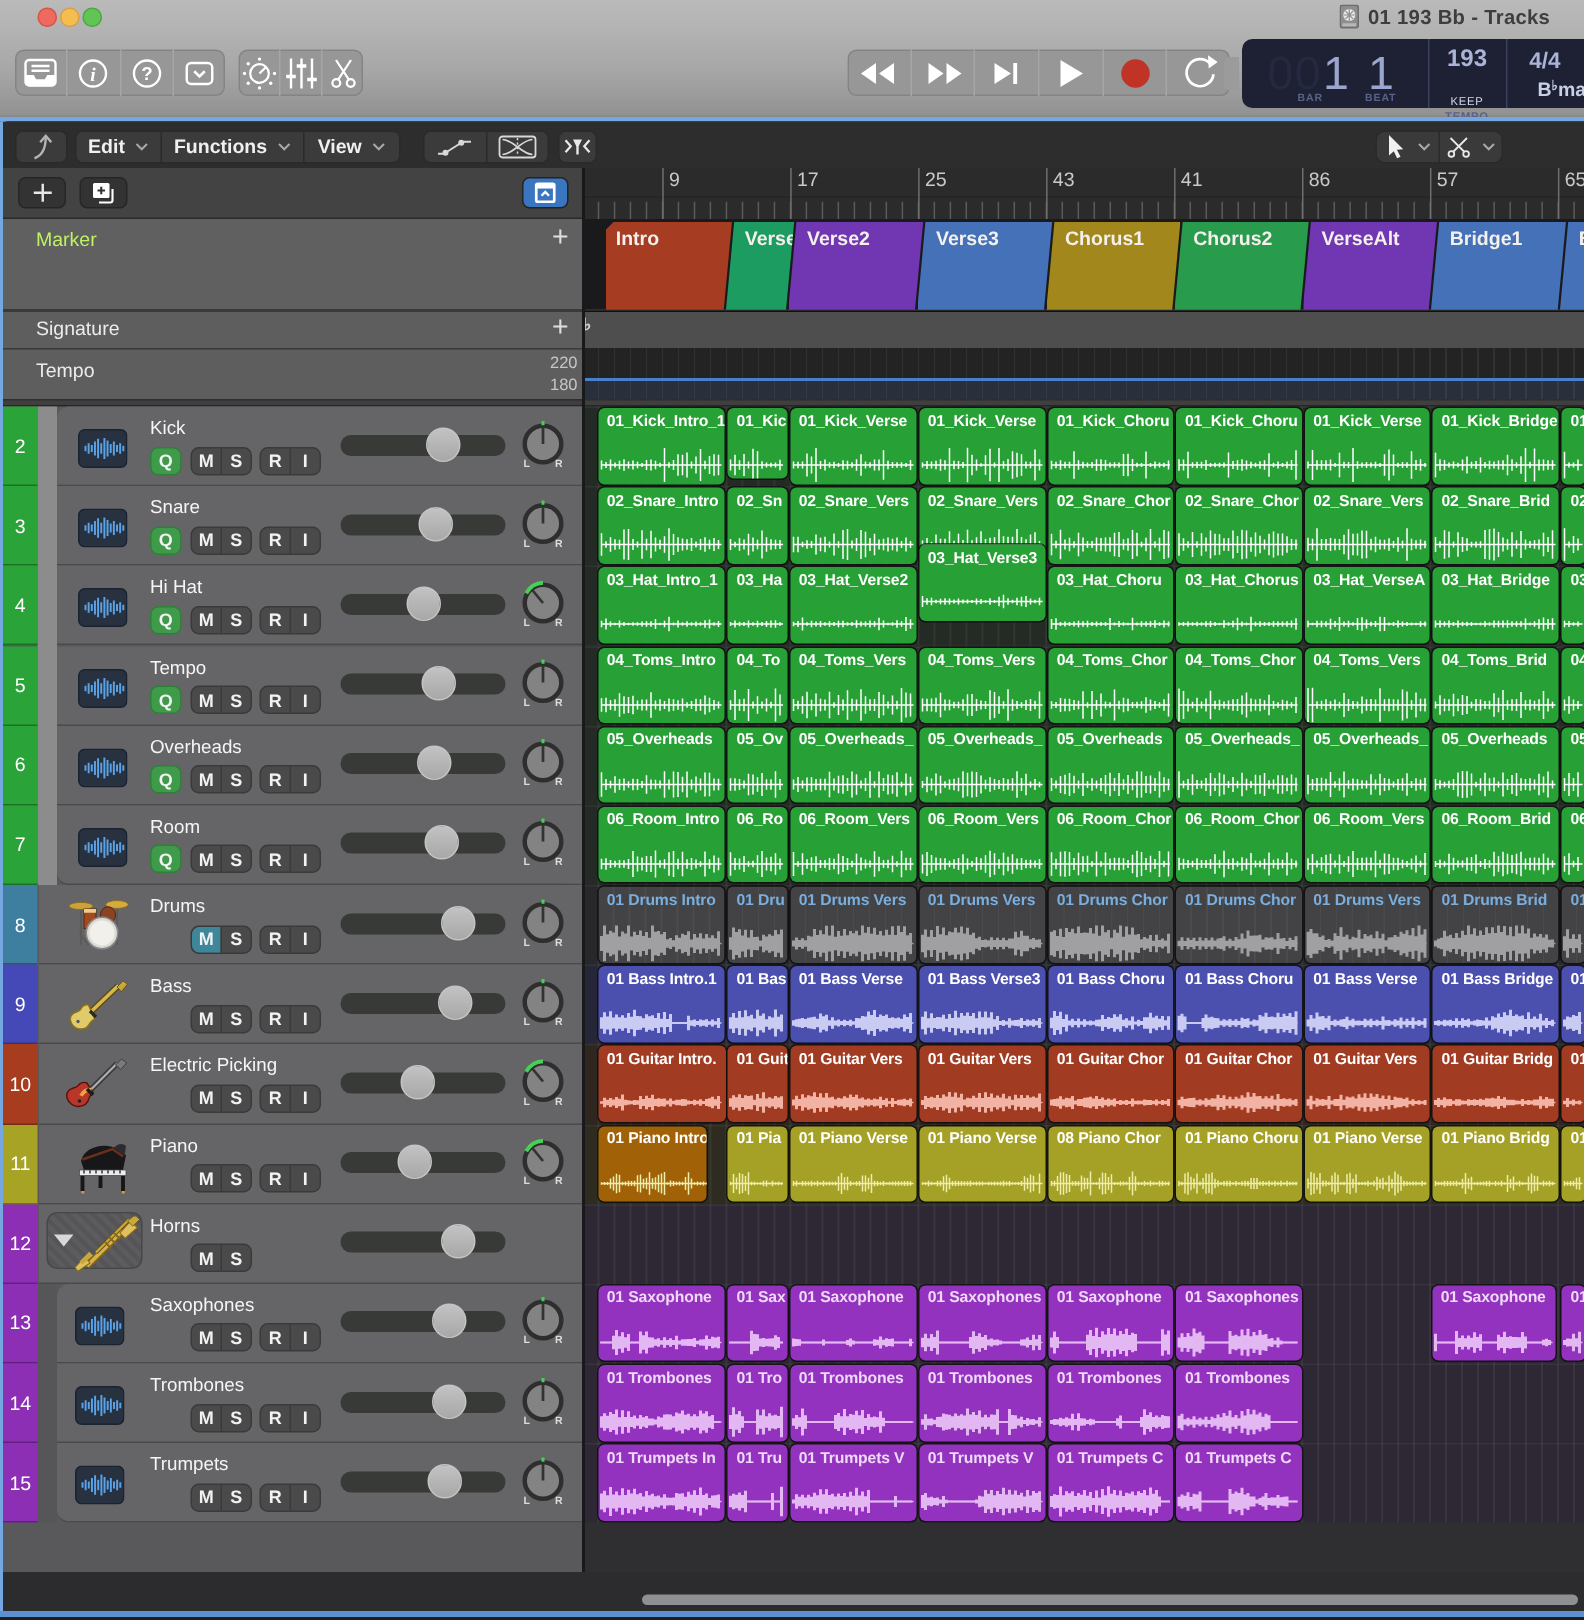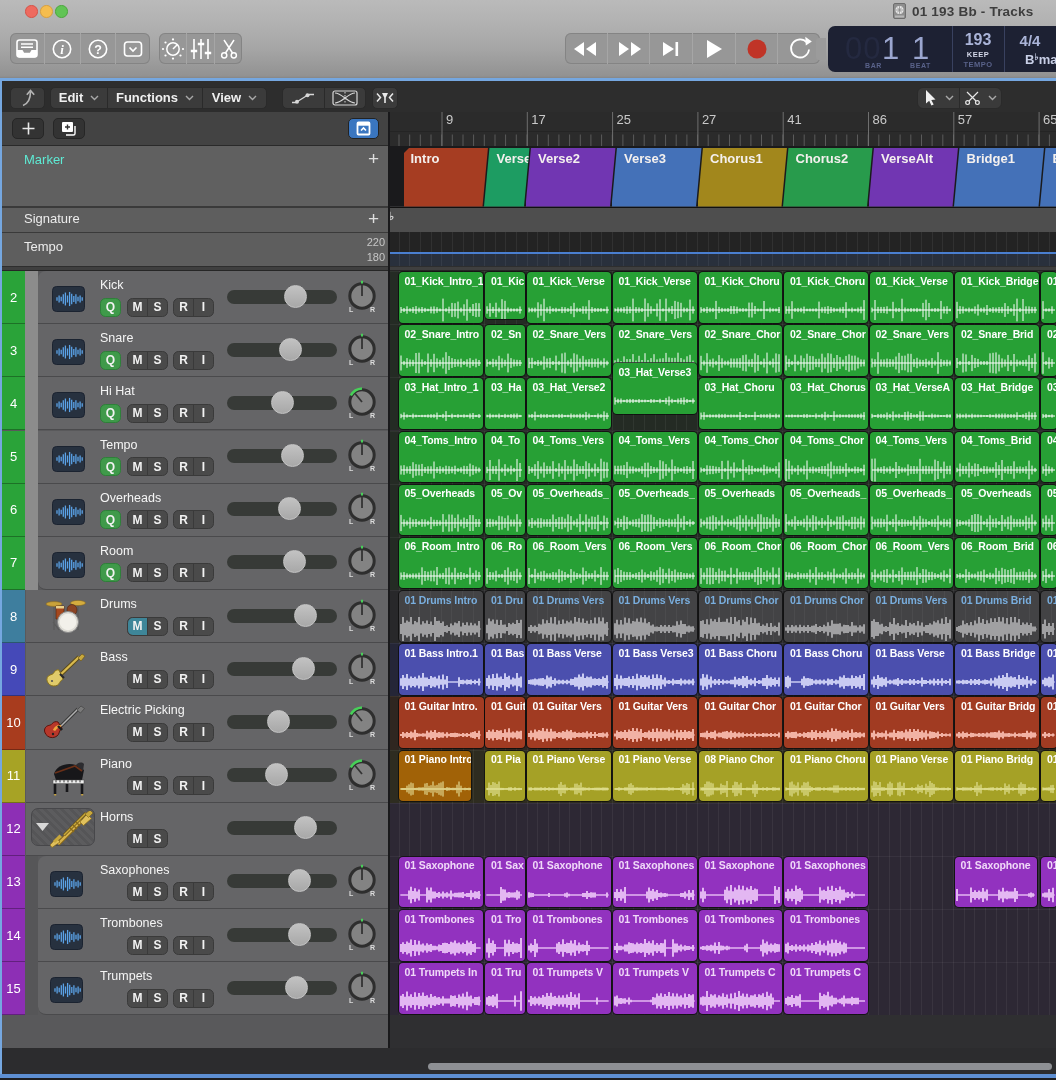--- a/index.html
+++ b/index.html
@@ -133,21 +133,21 @@
 <div class="abs" style="left:816px;top:38px;width:10px;height:22px;background:#9b9b9b;border-radius:3px 0 0 3px"></div>
 <div class="abs" style="left:828px;top:26px;width:228px;height:46px;background:#1d2133;border-radius:7px 0 0 7px">
     <div class="abs" style="left:17px;top:5px;font-size:31px;color:#242940;letter-spacing:1px">00</div>
     <div class="abs" style="left:54px;top:5px;font-size:31px;color:#9ba6cf">1</div>
     <div class="abs" style="left:84px;top:5px;font-size:31px;color:#9ba6cf">1</div>
     <div class="abs" style="left:37px;top:36px;font-size:7px;font-weight:bold;color:#59628a;letter-spacing:.6px">BAR</div>
     <div class="abs" style="left:82px;top:36px;font-size:7px;font-weight:bold;color:#59628a;letter-spacing:.6px">BEAT</div>
     <div class="abs" style="left:124px;top:0;width:1px;height:46px;background:#39415f"></div>
     <div class="abs" style="left:124px;top:0;width:52px;height:46px;text-align:center">
       <div style="margin-top:5px;font-size:16px;font-weight:bold;color:#aab4d8">193</div>
-      <div style="font-size:7.5px;font-weight:bold;color:#d4d8e8;letter-spacing:.5px;margin-top:1px">KEEP</div>
+      <div style="font-size:7.5px;font-weight:normal;color:#d4d8e8;letter-spacing:.5px;margin-top:14px">KEEP</div>
       <div style="font-size:7.5px;font-weight:bold;color:#59628a;letter-spacing:.5px;margin-top:1px">TEMPO</div>
     </div>
     <div class="abs" style="left:176px;top:0;width:1px;height:46px;background:#39415f"></div>
     <div class="abs" style="left:176px;top:0;width:52px;height:46px;text-align:center">
       <div style="margin-top:6px;font-size:15px;font-weight:bold;color:#aab4d8">4/4</div>
       <div style="font-size:13px;font-weight:bold;color:#c8cfe6;margin-top:3px;margin-left:21px;white-space:nowrap">B<span style="font-size:9px;vertical-align:4px">♭</span>maj</div>
     </div>
   </div>
 <div class="abs" style="left:0;top:78px;width:1056px;height:3px;background:#75a7e0"></div>
 <div class="abs" style="left:0;top:81px;width:2px;height:994px;background:#75a7e0"></div>
@@ -317,27 +317,27 @@
       <path d="M308.9 0V34.5"></path>
       <path d="M394.2 0V34.5"></path>
       <path d="M479.5 0V34.5"></path>
       <path d="M564.8 0V34.5"></path>
       <path d="M650.1 0V34.5"></path>
     </g>
   </svg>
 <div class="rnum" style="left:446.0px">9</div>
 <div class="rnum" style="left:531.3px">17</div>
 <div class="rnum" style="left:616.6px">25</div>
-<div class="rnum" style="left:701.9px">27</div>
+<div class="rnum" style="left:701.9px">43</div>
 <div class="rnum" style="left:787.2px">41</div>
 <div class="rnum" style="left:872.5px">86</div>
 <div class="rnum" style="left:957.8px">57</div>
 <div class="rnum" style="left:1043.1px">65</div>
 <div class="abs" style="left:2px;top:146px;width:387px;height:59.5px;background:#606060"></div>
-<div class="abs" style="left:24px;top:152px;font-size:13px;color:#5eead4">Marker</div>
+<div class="abs" style="left:24px;top:152px;font-size:13px;color:#bef264">Marker</div>
 <div class="abs" style="left:368px;top:148px;font-size:19px;color:#dedede;font-weight:300">+</div>
 <div class="abs" style="left:389px;top:146px;width:667px;height:59.5px;background:#1a1a1c"></div>
 <div class="mkr" style="left:403.5px;width:84.5px;background:#a63d22;clip-path:polygon(0 6px, 6px 0, 84.5px 0, 79.0px 100%, 0 100%)">
     <span style="left:7px">Intro</span>
   </div>
 <div class="mkr" style="left:484px;width:45.5px;background:#1d9c62;clip-path:polygon(5.5px 0, 45.5px 0, 40.0px 100%, 0 100%)">
     <span style="left:12.5px">Verse</span>
   </div>
 <div class="mkr" style="left:525.5px;width:90.0px;background:#7136b2;clip-path:polygon(5.5px 0, 90.0px 0, 84.5px 100%, 0 100%)">
     <span style="left:12.5px">Verse2</span>

